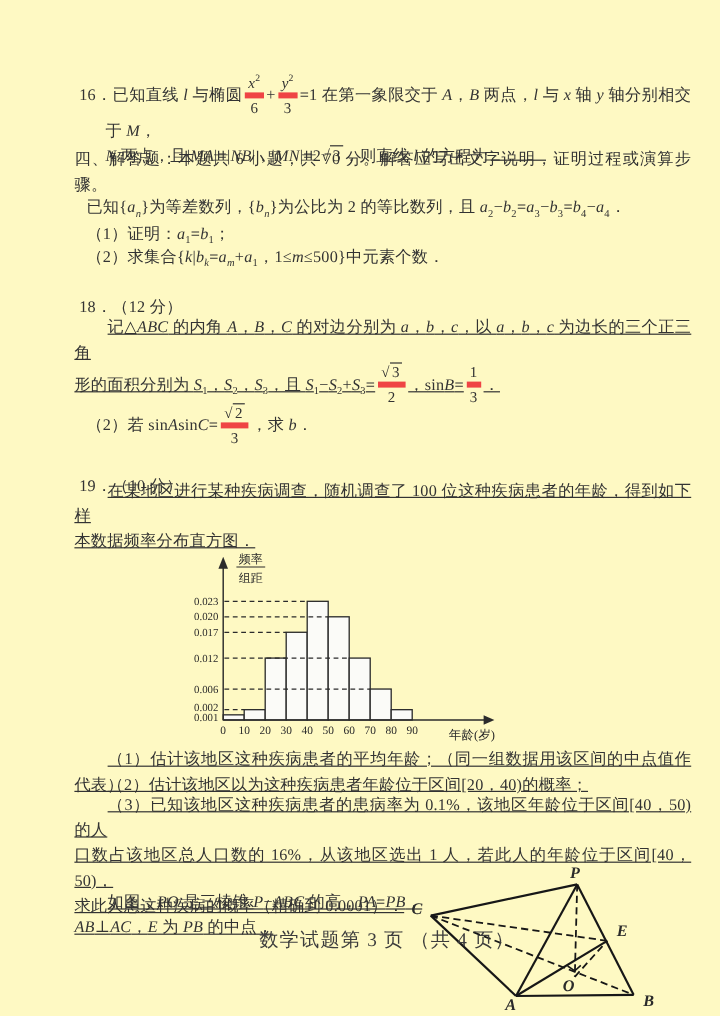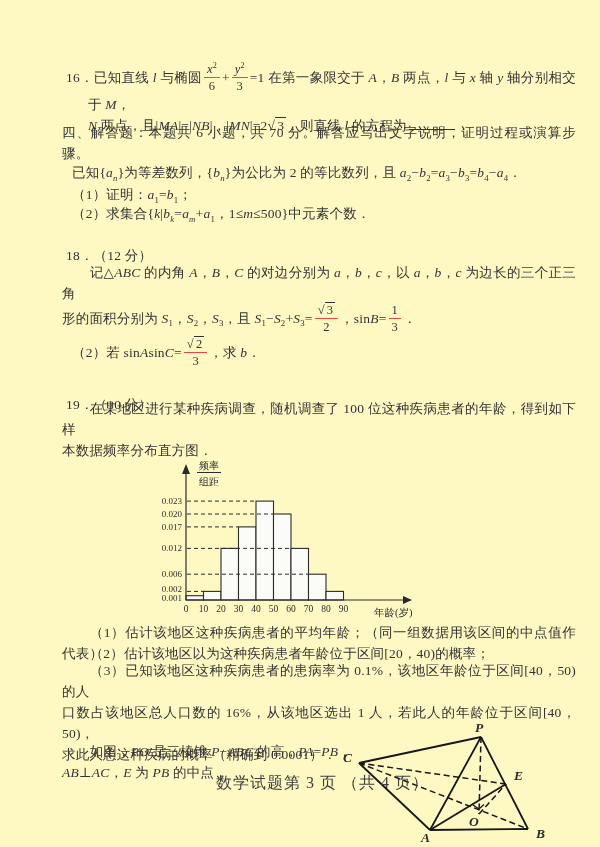--- a/index.html
+++ b/index.html
@@ -9,28 +9,28 @@
     font-family:"Liberation Serif","DejaVu Serif",serif;
     color:#333;
   }
   .ln{
     position:absolute;left:62px;right:24px;
     font-size:13.5px;line-height:21px;letter-spacing:0.2px;
     text-align:justify;
   }
   .bold{font-weight:normal;letter-spacing:0.3px;}
   .hang{left:66px;padding-left:22px;text-indent:-22px;}
-  .ind{text-indent:2.05em;}
+  .ind{text-indent:2.05em;text-decoration:underline;}
   .sub88{left:72px;}
   i{font-style:italic;}
   sub{font-size:0.65em;vertical-align:-0.4em;line-height:0;}
   sup{font-size:0.65em;line-height:0;}
   .fr{display:inline-block;text-align:center;vertical-align:middle;line-height:1.12;
       font-size:12.5px;margin:0 2px;position:relative;top:-1px;text-indent:0;}
-  .fr .nu{display:block;border-bottom:1px solid #ef4444;padding:0 3px 1px;}
+  .fr .nu{display:block;border-bottom:5px solid #ef4444;padding:0 3px 1px;}
   .fr .de{display:block;padding-top:1px;}
   .sq{white-space:nowrap;}
   .sq::before{content:'√';font-style:normal;}
   .sq .vb{border-top:1px solid #333;padding:0 2px;}
   .blank{display:inline-block;width:46px;height:13px;border-bottom:1.2px solid #333;margin:0 2px;}
   .footer{position:absolute;left:216px;top:773px;font-size:16px;color:#3d3d3d;letter-spacing:1px;}
   svg text{font-family:"Liberation Serif","DejaVu Serif",serif;fill:#2b2b2b;}
 </style>
 </head>
 <body>

